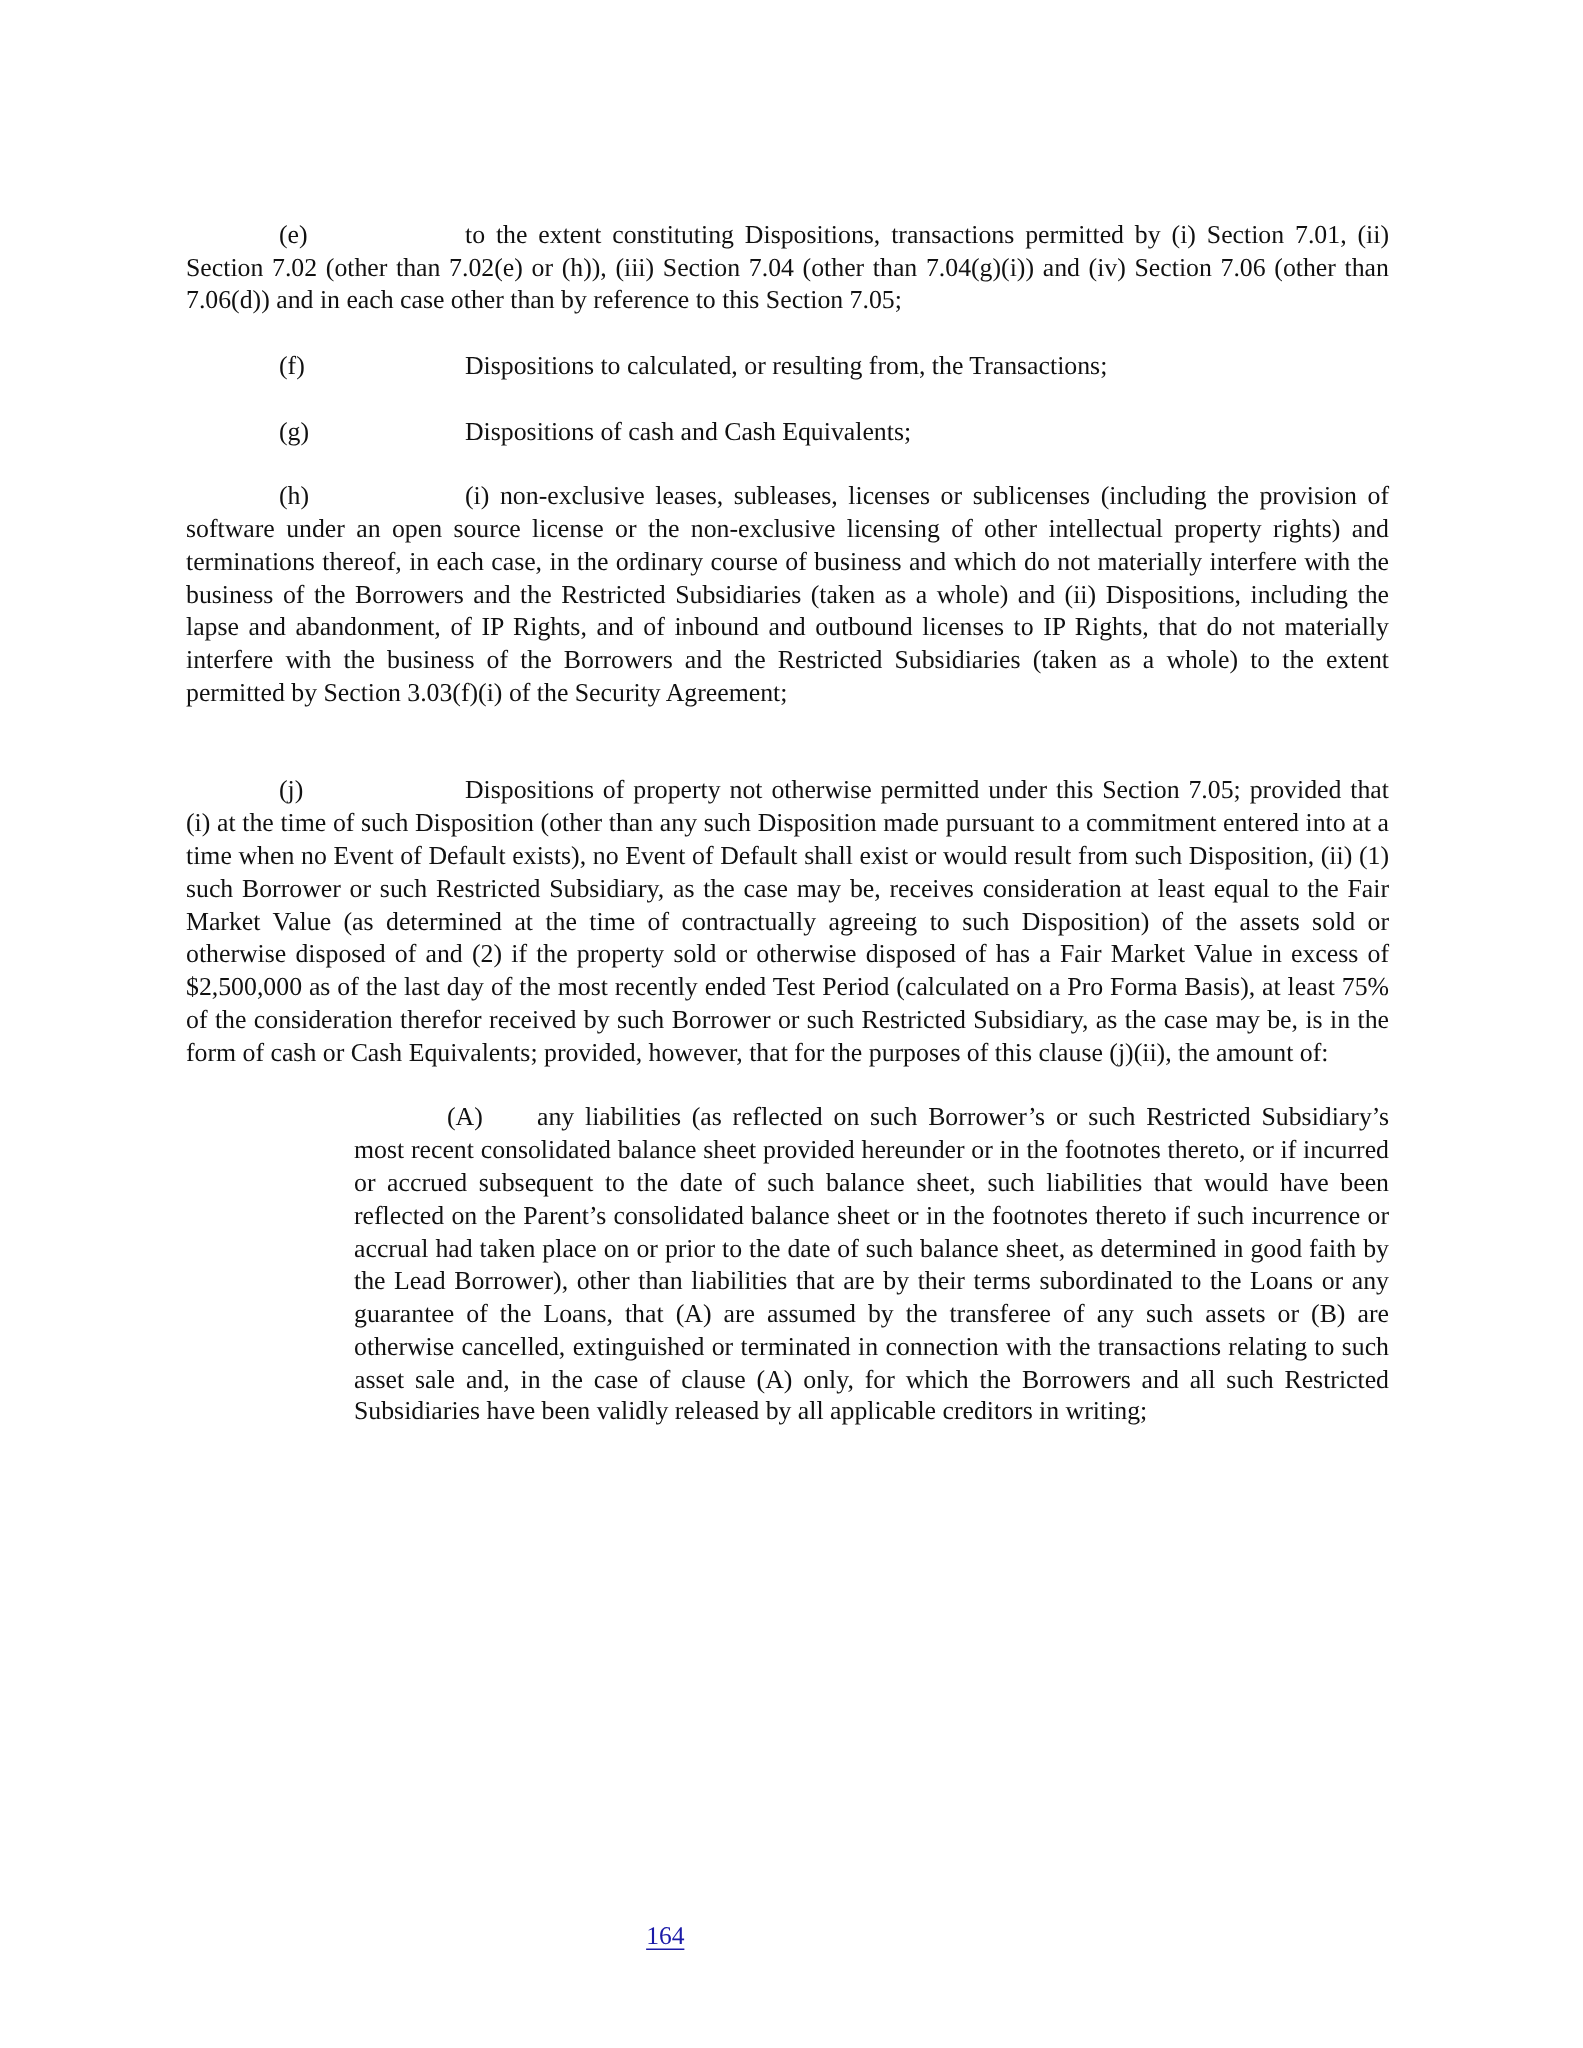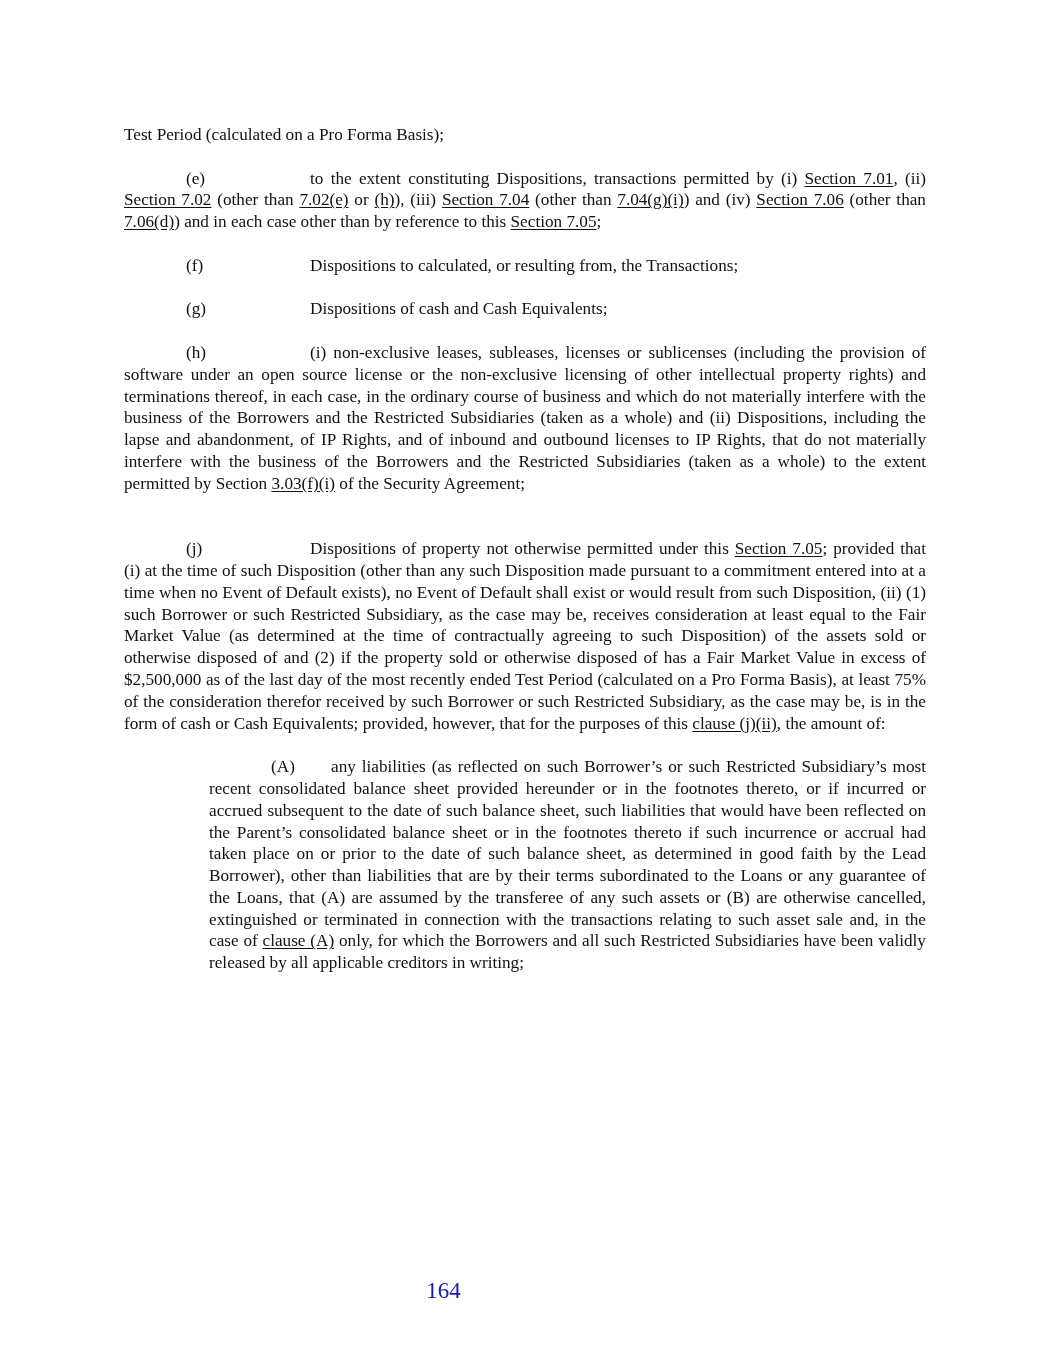--- a/index.html
+++ b/index.html
@@ -27,49 +27,49 @@
       margin: 0;
       text-align: justify;
     }
     .gap { height: 21.8px; }
     .item-label {
       display: inline-block;
       width: 186px;
       padding-left: 62px;
       box-sizing: border-box;
     }
-    .u { text-decoration: underline; text-underline-offset: 2px; }
+    .u { text-underline-offset: 2px; }
     .i { }
     .indented {
-      margin-left: 85px;
+      margin-left: 112px;
       text-align: justify;
     }
     .sub-label {
       display: inline-block;
       width: 122px;
       padding-left: 62px;
       box-sizing: border-box;
     }
     .page-number {
       position: absolute;
       left: 0;
       width: 887px;
       top: 1280px;
       text-align: center;
       color: #1a1aa8;
-      font-size: 23px;
+      font-size: 17px;
+      text-decoration: underline;
       text-underline-offset: 3px;
     }
   </style>
 </head>
 <body>
 
 <div class="page">
 
-  <p><span>Test Period (calculated on a Pro Forma Basis);</span></p>
   <div class="gap"></div>
 
   <p><span class="item-label">(e)</span><span>to the extent constituting Dispositions, transactions permitted by (i) </span><span class="u">Section 7.01</span><span>, (ii) </span><span class="u">Section 7.02</span><span> (other than </span><span class="u">7.02(e)</span><span> or </span><span class="u">(h)</span><span>), (iii) </span><span class="u">Section 7.04</span><span> (other than </span><span class="u">7.04(g)(i)</span><span>) and (iv) </span><span class="u">Section 7.06</span><span> (other than </span><span class="u">7.06(d)</span><span>) and in each case other than by reference to this </span><span class="u">Section 7.05</span><span>;</span></p>
   <div class="gap"></div>
 
   <p><span class="item-label">(f)</span><span>Dispositions to calculated, or resulting from, the Transactions;</span></p>
   <div class="gap"></div>
 
   <p><span class="item-label">(g)</span><span>Dispositions of cash and Cash Equivalents;</span></p>
   <div class="gap"></div>

